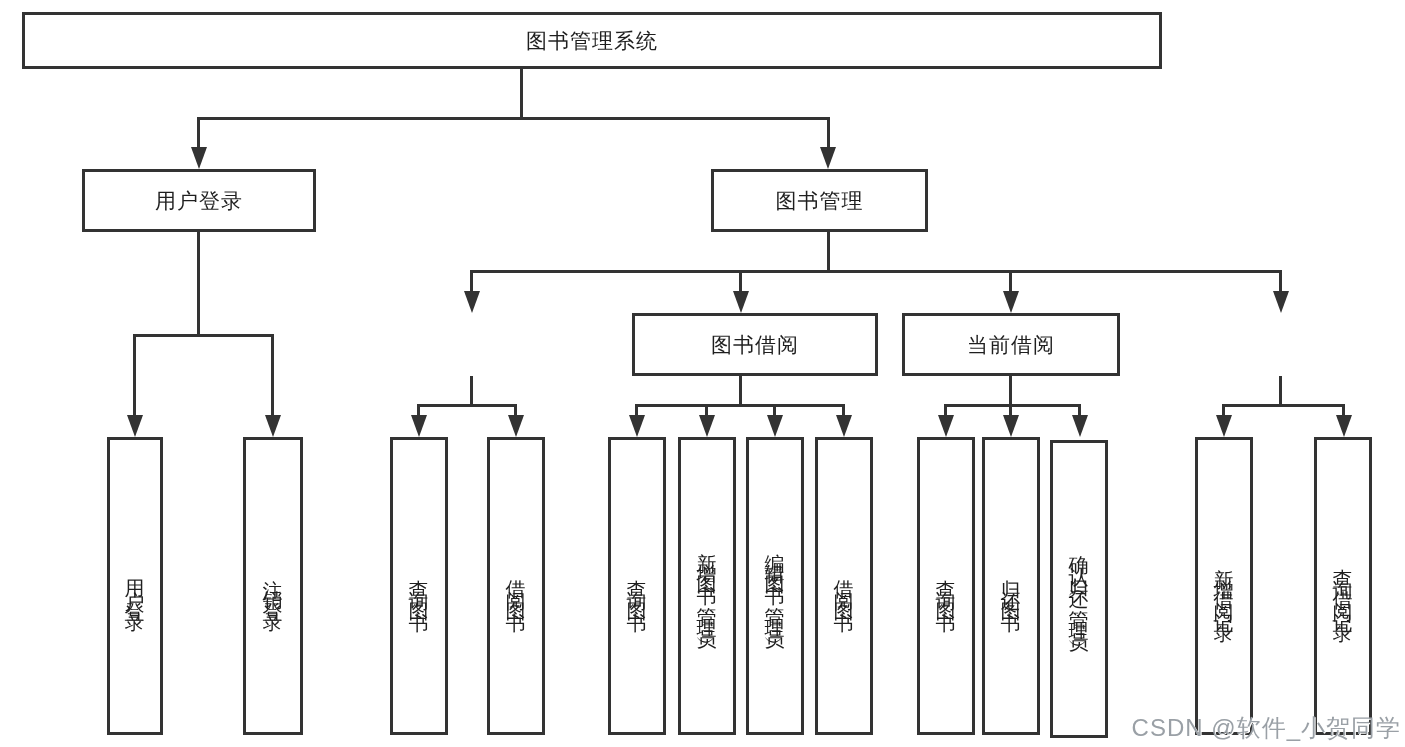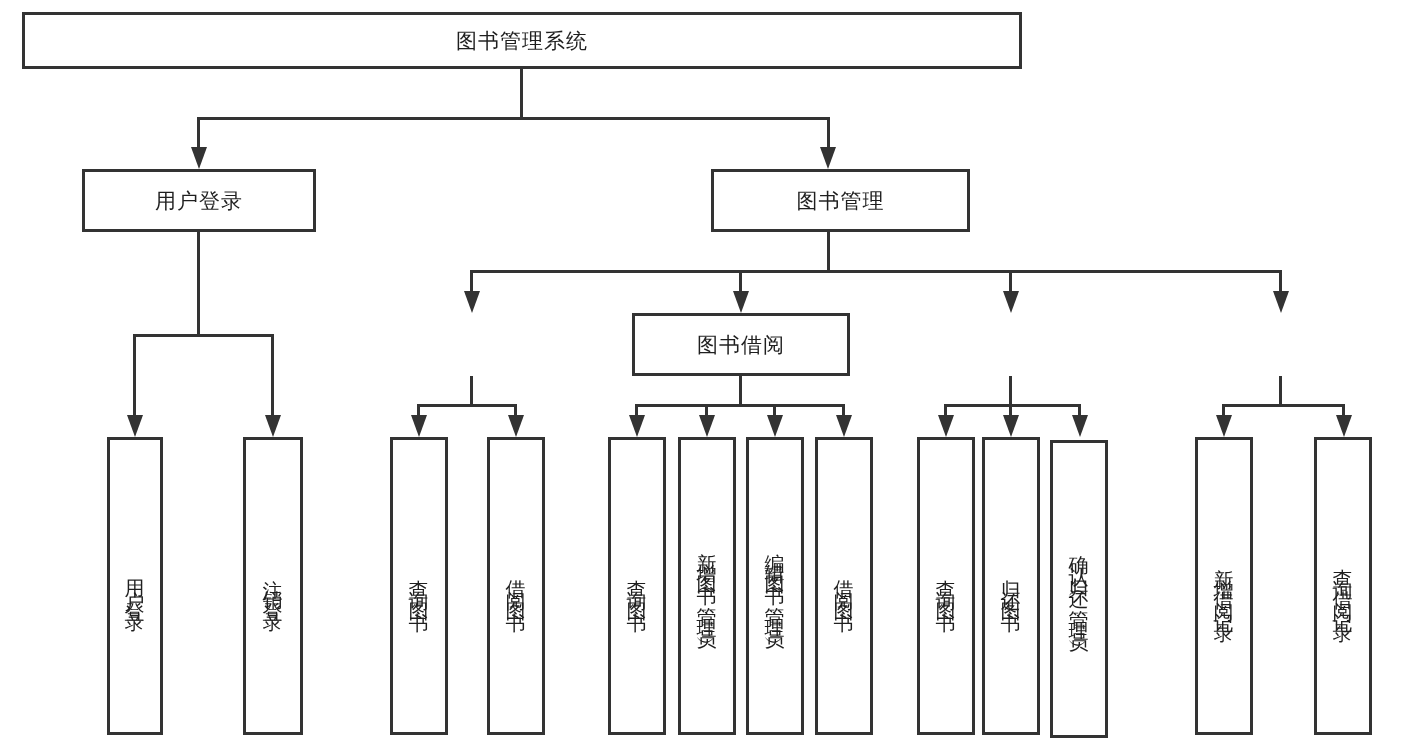--- a/index.html
+++ b/index.html
@@ -62,35 +62,35 @@
     letter-spacing: 1px;
     text-shadow: 1px 1px 0 #ffffff;
     z-index: 3;
   }
 </style>
 </head>
 <body>
 
 <div id="canvas">
 
-  <div class="hbox" style="left:22px; top:12px; width:1000px; height:57px;">
+  <div class="hbox" style="left:22px; top:12px; width:1140px; height:57px;">
     <span>图书管理系统</span>
   </div>
 
   <div class="vline" style="left:520px; top:69px; height:51px;"></div>
   <div class="hline" style="left:198px; top:117px; width:632px;"></div>
   <div class="vline" style="left:197px; top:117px; height:32px;"></div>
   <div class="arrow" style="left:191px; top:147px;"></div>
   <div class="vline" style="left:827px; top:117px; height:32px;"></div>
   <div class="arrow" style="left:820px; top:147px;"></div>
 
   <div class="hbox" style="left:82px; top:169px; width:234px; height:63px;">
     <span>用户登录</span>
   </div>
-  <div class="hbox" style="left:711px; top:169px; width:259px; height:63px;">
+  <div class="hbox" style="left:711px; top:169px; width:217px; height:63px;">
     <span>图书管理</span>
   </div>
 
   <div class="vline" style="left:197px; top:232px; height:105px;"></div>
   <div class="hline" style="left:134px; top:334px; width:140px;"></div>
   <div class="vline" style="left:133px; top:334px; height:83px;"></div>
   <div class="arrow" style="left:127px; top:415px;"></div>
   <div class="vline" style="left:271px; top:334px; height:83px;"></div>
   <div class="arrow" style="left:265px; top:415px;"></div>
 
@@ -98,22 +98,25 @@
   <div class="hline" style="left:471px; top:270px; width:811px;"></div>
   <div class="vline" style="left:470px; top:270px; height:23px;"></div>
   <div class="arrow" style="left:464px; top:291px;"></div>
   <div class="vline" style="left:739px; top:270px; height:23px;"></div>
   <div class="arrow" style="left:733px; top:291px;"></div>
   <div class="vline" style="left:1009px; top:270px; height:23px;"></div>
   <div class="arrow" style="left:1003px; top:291px;"></div>
   <div class="vline" style="left:1279px; top:270px; height:23px;"></div>
   <div class="arrow" style="left:1273px; top:291px;"></div>
 
-  <div class="hbox" style="left:632px; top:313px; width:218px; height:63px;">
+  <div class="hbox" style="left:632px; top:313px; width:246px; height:63px;">
     <span>图书借阅</span>
+  </div>
+  <div class="hbox" style="left:902px; top:313px; width:218px; height:63px;">
+    <span>当前借阅</span>
   </div>
 
   <div class="vline" style="left:470px; top:376px; height:31px;"></div>
   <div class="hline" style="left:418px; top:404px; width:99px;"></div>
   <div class="vline" style="left:417px; top:404px; height:13px;"></div>
   <div class="arrow" style="left:411px; top:415px;"></div>
   <div class="vline" style="left:514px; top:404px; height:13px;"></div>
   <div class="arrow" style="left:508px; top:415px;"></div>
 
   <div class="vline" style="left:739px; top:376px; height:31px;"></div>
@@ -180,14 +183,15 @@
     <span class="vtext">确认归还（管理员）</span>
   </div>
 
   <div class="vbox" style="left:1195px; top:437px; width:58px; height:298px;">
     <span class="vtext">新增借阅记录</span>
   </div>
   <div class="vbox" style="left:1314px; top:437px; width:58px; height:298px;">
     <span class="vtext">查询借阅记录</span>
   </div>
 
+  <div class="watermark">CSDN @软件_小贺同学</div>
 
 </div>
 
 </body></html>

